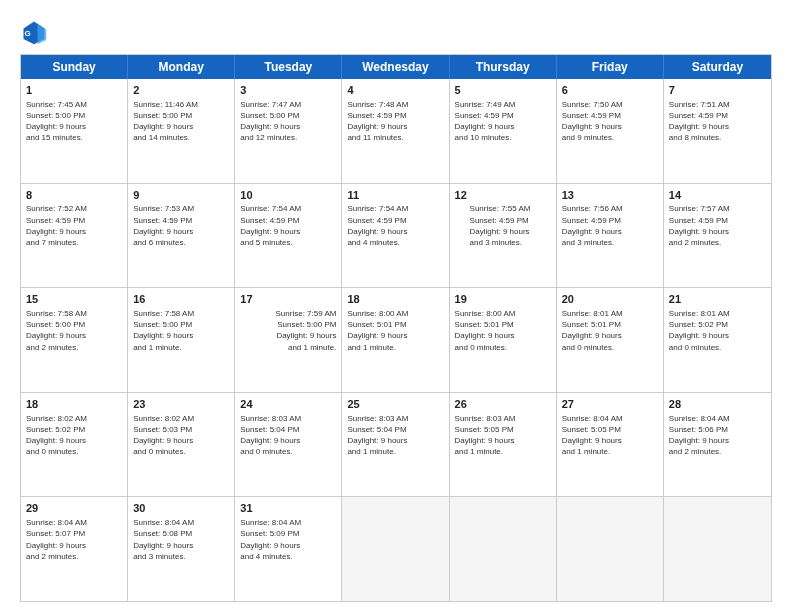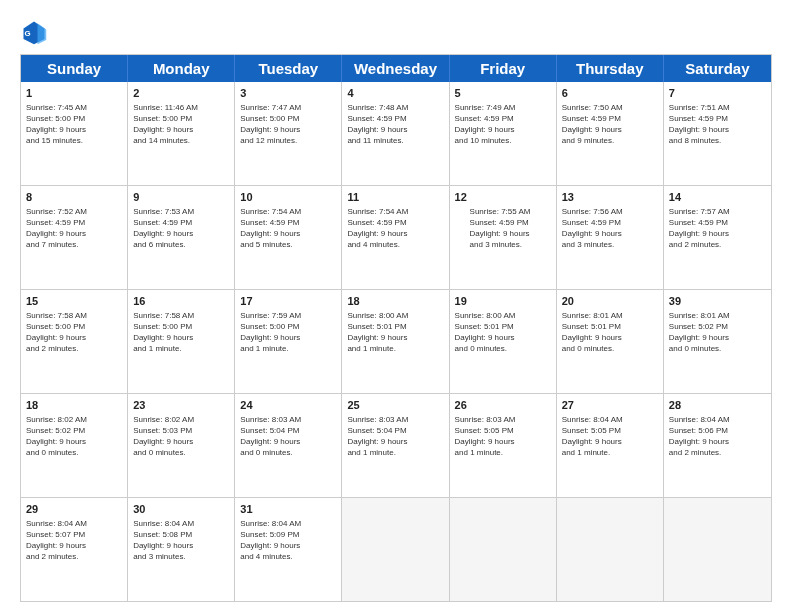--- a/index.html
+++ b/index.html
@@ -60,21 +60,21 @@
       flex-direction: column;
       border: 1px solid #ccc;
     }
     .cal-header {
       display: grid;
       grid-template-columns: repeat(7, 1fr);
       background: #1565c0;
     }
     .cal-header-cell {
       color: #fff;
-      font-size: 15px;
+      font-size: 12px;
       font-weight: bold;
       text-align: center;
       padding: 5px 2px;
       border-right: 1px solid #3a7bd5;
     }
     .cal-header-cell:last-child { border-right: none; }
     .cal-body {
       flex: 1;
       display: flex;
       flex-direction: column;
@@ -130,22 +130,22 @@
       <div class="subtitle"></div>
     </div>
   </div>
 
   <div class="calendar">
     <div class="cal-header" id="cal-header">
         <div class="cal-header-cell">Sunday</div>
         <div class="cal-header-cell">Monday</div>
         <div class="cal-header-cell">Tuesday</div>
         <div class="cal-header-cell">Wednesday</div>
+        <div class="cal-header-cell">Thursday</div>
         <div class="cal-header-cell">Friday</div>
-        <div class="cal-header-cell">Thursday</div>
         <div class="cal-header-cell">Saturday</div>
       </div>
     <div class="cal-body" id="cal-body">
         <div class="cal-row">
           <div class="cal-cell">
             <div class="day-num">1</div>
             <div class="cell-text" style="white-space: pre-line;">Sunrise: 7:45 AM
 Sunset: 5:00 PM
 Daylight: 9 hours
 and 15 minutes.</div>
@@ -254,21 +254,21 @@
           </div>
           <div class="cal-cell">
             <div class="day-num">16</div>
             <div class="cell-text" style="white-space: pre-line;">Sunrise: 7:58 AM
 Sunset: 5:00 PM
 Daylight: 9 hours
 and 1 minute.</div>
           </div>
           <div class="cal-cell">
             <div class="day-num">17</div>
-            <div class="cell-text" style="white-space: pre-line;">Sunrise: 7:59 AM
+            <div class="cell-text" style="white-space: pre-line; text-align: right;">Sunrise: 7:59 AM
 Sunset: 5:00 PM
 Daylight: 9 hours
 and 1 minute.</div>
           </div>
           <div class="cal-cell">
             <div class="day-num">18</div>
             <div class="cell-text" style="white-space: pre-line;">Sunrise: 8:00 AM
 Sunset: 5:01 PM
 Daylight: 9 hours
 and 1 minute.</div>
@@ -281,21 +281,21 @@
 and 0 minutes.</div>
           </div>
           <div class="cal-cell">
             <div class="day-num">20</div>
             <div class="cell-text" style="white-space: pre-line;">Sunrise: 8:01 AM
 Sunset: 5:01 PM
 Daylight: 9 hours
 and 0 minutes.</div>
           </div>
           <div class="cal-cell">
-            <div class="day-num">39</div>
+            <div class="day-num">21</div>
             <div class="cell-text" style="white-space: pre-line;">Sunrise: 8:01 AM
 Sunset: 5:02 PM
 Daylight: 9 hours
 and 0 minutes.</div>
           </div>
         </div>
         <div class="cal-row">
           <div class="cal-cell">
             <div class="day-num">18</div>
             <div class="cell-text" style="white-space: pre-line;">Sunrise: 8:02 AM

